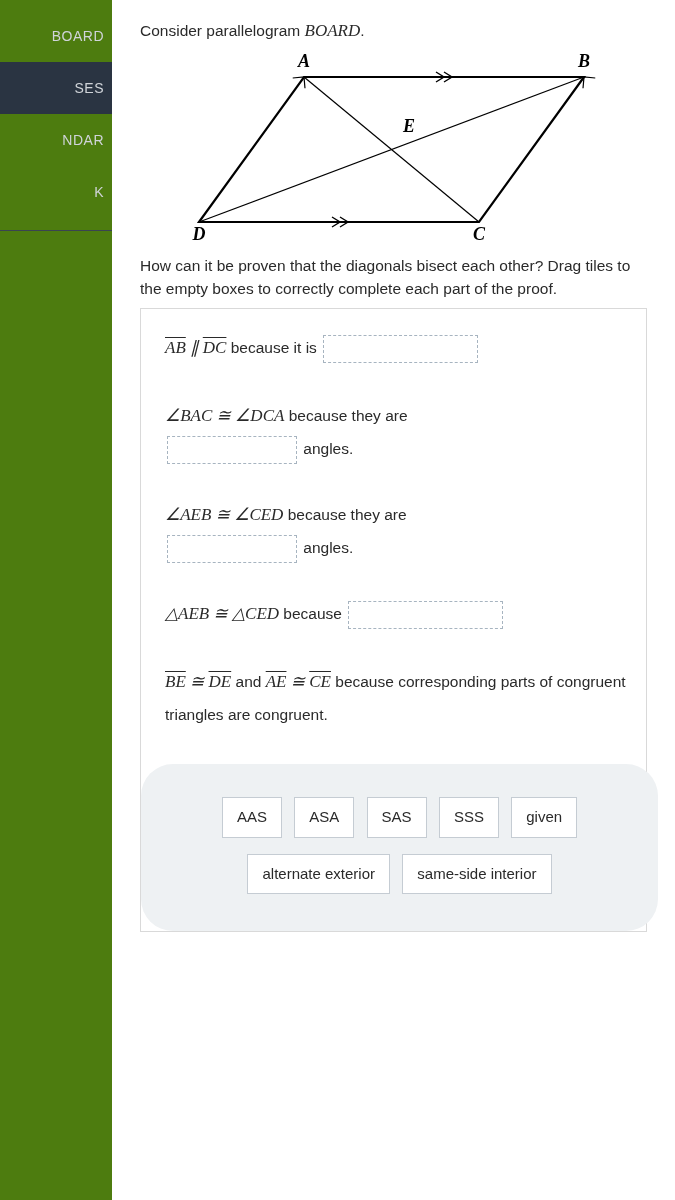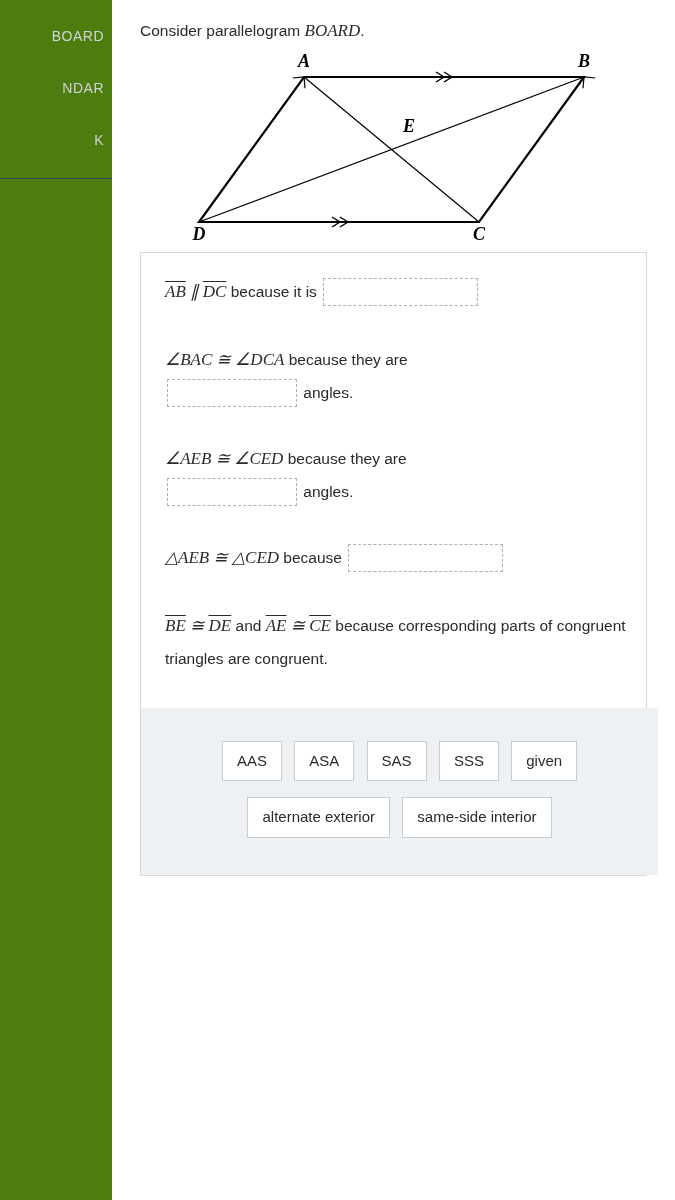--- a/index.html
+++ b/index.html
@@ -69,40 +69,42 @@
     height: 28px;
     vertical-align: middle;
     margin: 0 2px;
   }
   .dropzone.narrow { min-width: 130px; }
   .tiles-area {
     background: #eef1f3;
     margin: 0 -24px;
     padding: 22px 24px 26px 24px;
     text-align: center;
+    border-radius: 32px;
   }
   .tile-row { margin: 6px 0; }
   .tile {
     display: inline-block;
     background: #fff;
     border: 1px solid #c5ccd3;
     padding: 8px 14px;
     margin: 5px 4px;
     font-size: 15px;
     color: #2a2a2a;
     cursor: grab;
   }
   svg.figure { display: block; margin: 0 auto; }
   .instr { margin: 12px 0 8px 0; }
 </style>
 </head>
 <body>
 
 <div class="sidebar">
   <div class="side-item">BOARD</div>
+  <div class="side-item highlight">SES</div>
   <div class="side-item">NDAR</div>
   <div class="side-item">K</div>
   <div class="side-divider"></div>
 </div>
 
 <div class="content-wrap">
   <div class="page">
 
     <div class="prompt">
       <span>Consider parallelogram </span><span class="math">BOARD</span><span>.</span>
@@ -126,20 +128,21 @@
         <polyline points="392,33 400,25 408,33" fill="none" stroke="#000" stroke-width="1.2" transform="rotate(-40 400 25)"></polyline>
 
         <text x="120" y="15" text-anchor="middle" font-family="Times New Roman" font-style="italic" font-weight="bold" font-size="18">A</text>
         <text x="400" y="15" text-anchor="middle" font-family="Times New Roman" font-style="italic" font-weight="bold" font-size="18">B</text>
         <text x="295" y="188" text-anchor="middle" font-family="Times New Roman" font-style="italic" font-weight="bold" font-size="18">C</text>
         <text x="15" y="188" text-anchor="middle" font-family="Times New Roman" font-style="italic" font-weight="bold" font-size="18">D</text>
         <text x="225" y="80" text-anchor="middle" font-family="Times New Roman" font-style="italic" font-weight="bold" font-size="18">E</text>
       </svg>
     </div>
 
+    <div class="instr">How can it be proven that the diagonals bisect each other?  Drag tiles to the empty boxes to correctly complete each part of the proof.</div>
 
     <div class="proof-box">
 
       <div class="stmt">
         <span class="math overline">AB</span><span class="math"> ∥ </span><span class="math overline">DC</span><span> because it is </span><span class="dropzone"></span>
       </div>
 
 
       <div class="stmt">
         <span class="math">∠BAC</span><span class="math"> ≅ </span><span class="math">∠DCA</span><span> because they are</span><br>

